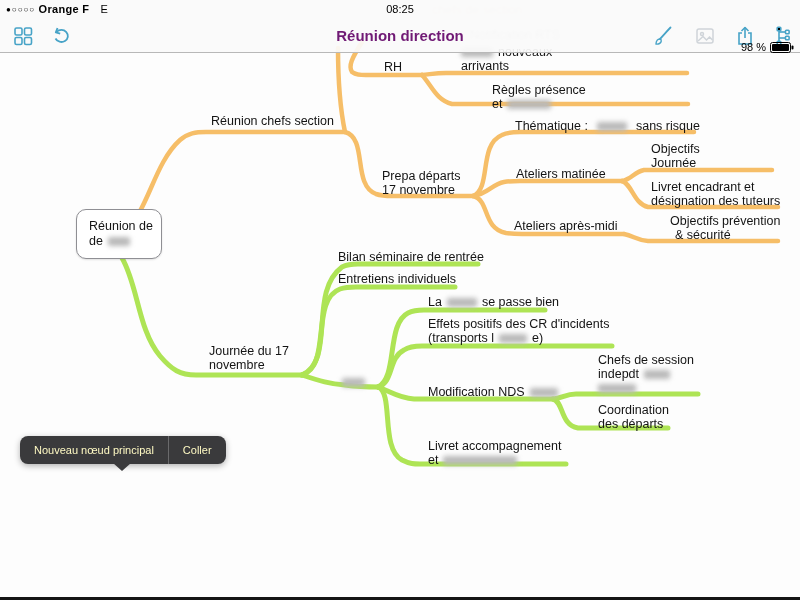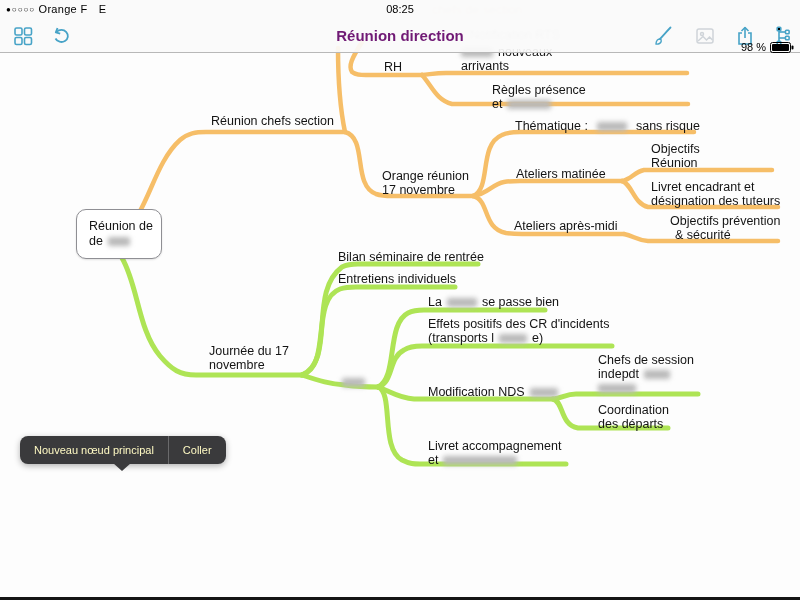--- a/index.html
+++ b/index.html
@@ -4,21 +4,21 @@
 <style>
   html,body{margin:0;padding:0;}
   body{width:800px;height:600px;position:relative;overflow:hidden;
        font-family:"Liberation Sans","DejaVu Sans",sans-serif;background:#fdfdfd;}
   #stage{position:absolute;inset:0;}
   
   #statusbar{position:absolute;left:0;top:0;width:800px;height:20px;background:rgba(250,250,250,.96);
              font-size:11px;color:#000;z-index:40;}
   #statusbar .left{position:absolute;left:6px;top:3px;letter-spacing:.3px;}
   #statusbar .dots{font-size:8px;letter-spacing:1px;position:relative;top:-1px;}
-  #statusbar .carrier{font-weight:normal;}
+  #statusbar .carrier{font-weight:bold;}
   #statusbar .net{margin-left:8px;}
   #statusbar .time{position:absolute;left:0;right:0;text-align:center;top:3px;font-weight:normal;}
   #statusbar .right{position:absolute;right:6px;top:3px;display:flex;align-items:center;gap:4px;margin-top:38px;}
   #toolbar{position:absolute;left:0;top:20px;width:800px;height:32px;background:rgba(250,250,250,.93);
            border-bottom:1px solid #b8b8b8;z-index:39;}
   #doc-title{position:absolute;left:0;right:0;top:7px;text-align:center;font-size:15px;font-weight:bold;color:#701a75;}
   .tb-icon{position:absolute;top:5px;width:22px;height:22px;cursor:pointer;}
   .ghost{position:absolute;font-size:12.5px;white-space:nowrap;filter:blur(1px);z-index:38;}
   
   #branches{position:absolute;left:0;top:0;z-index:1;}
@@ -89,33 +89,33 @@
   <div class="label" style="left:492px;top:83px">
     <div>Règles présence</div>
     <div><span>et</span><span class="redact" style="width:44px"></span></div>
   </div>
   <div class="label" style="left:515px;top:119px">
     <span>Thématique :</span><span class="redact" style="width:30px;margin:0 9px"></span><span>sans risque</span>
   </div>
   <div class="label" style="left:516px;top:167px">Ateliers matinée</div>
   <div class="label" style="left:651px;top:142px">
     <div>Objectifs</div>
-    <div>Réunion</div>
+    <div>Journée</div>
   </div>
   <div class="label" style="left:651px;top:180px">
     <div>Livret encadrant et</div>
     <div>désignation des tuteurs</div>
   </div>
   <div class="label" style="left:514px;top:219px">Ateliers après-midi</div>
   <div class="label" style="left:670px;top:214px">
     <div>Objectifs prévention</div>
     <div style="padding-left:5px">&amp; sécurité</div>
   </div>
   <div class="label" style="left:382px;top:169px">
-    <div>Orange réunion</div>
+    <div>Prepa départs</div>
     <div>17 novembre</div>
   </div>
 
   <div class="label" style="left:209px;top:344px">
     <div>Journée du 17</div>
     <div>novembre</div>
   </div>
   <div class="label" style="left:338px;top:250px">Bilan séminaire de rentrée</div>
   <div class="label" style="left:338px;top:272px">Entretiens individuels</div>
   <div class="label" style="left:428px;top:295px">

